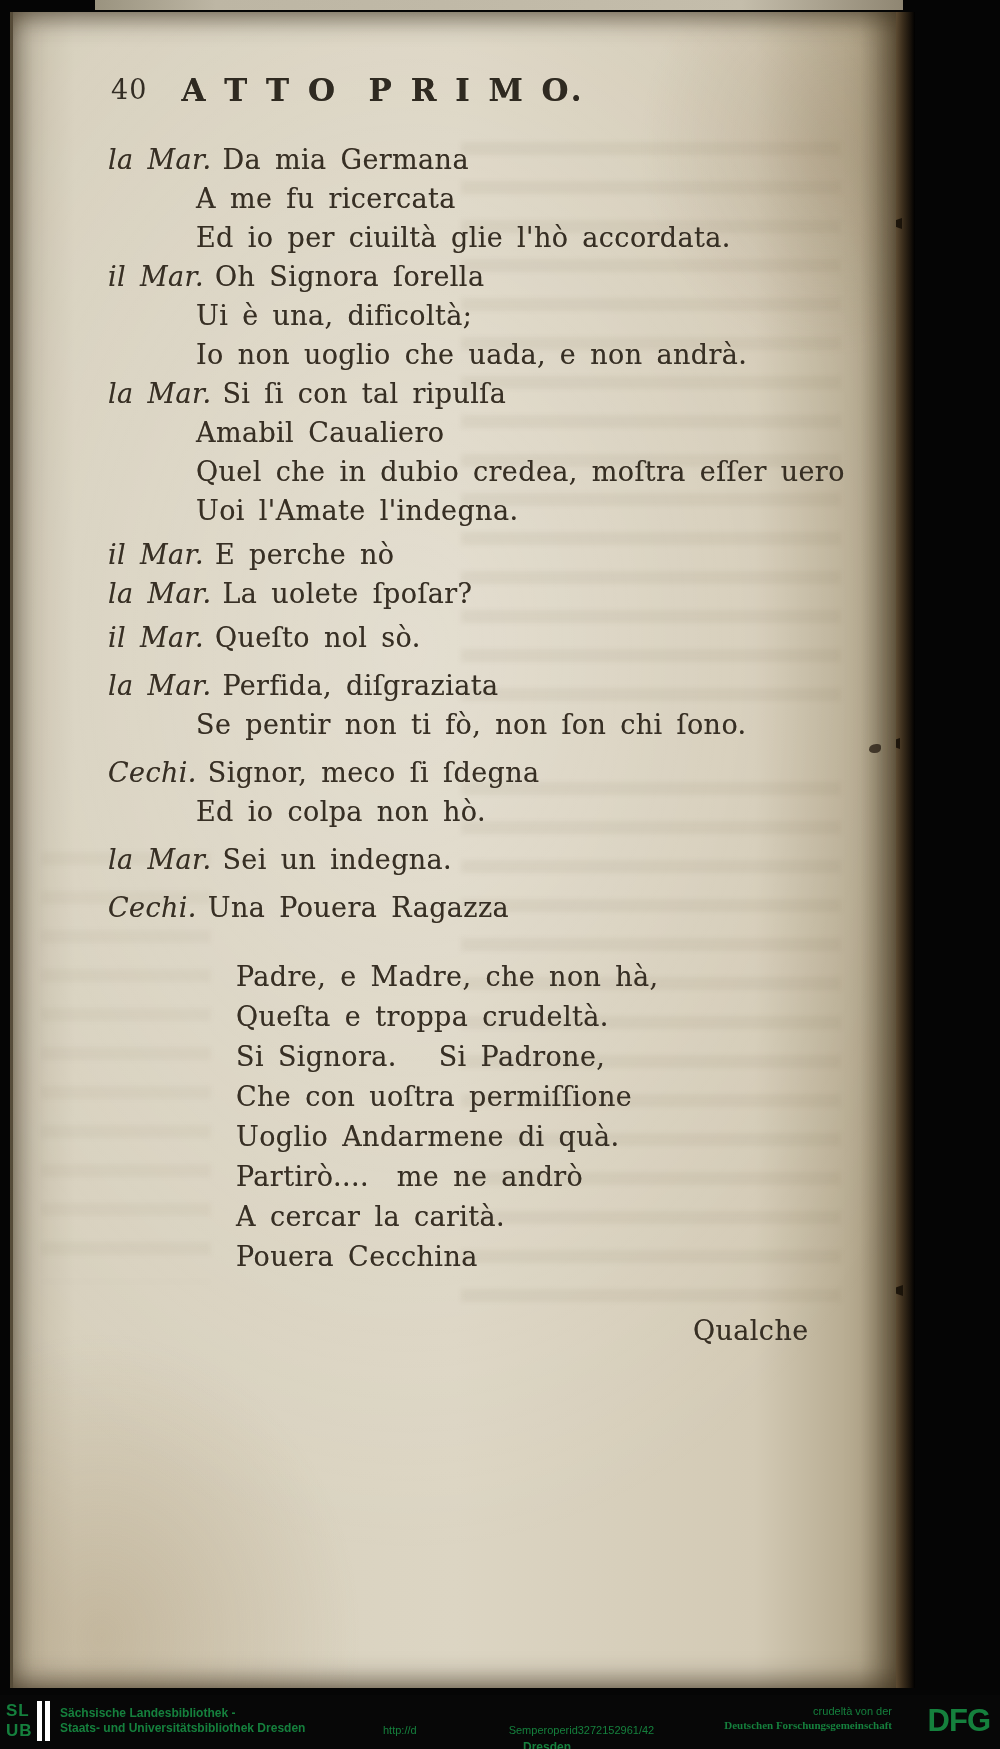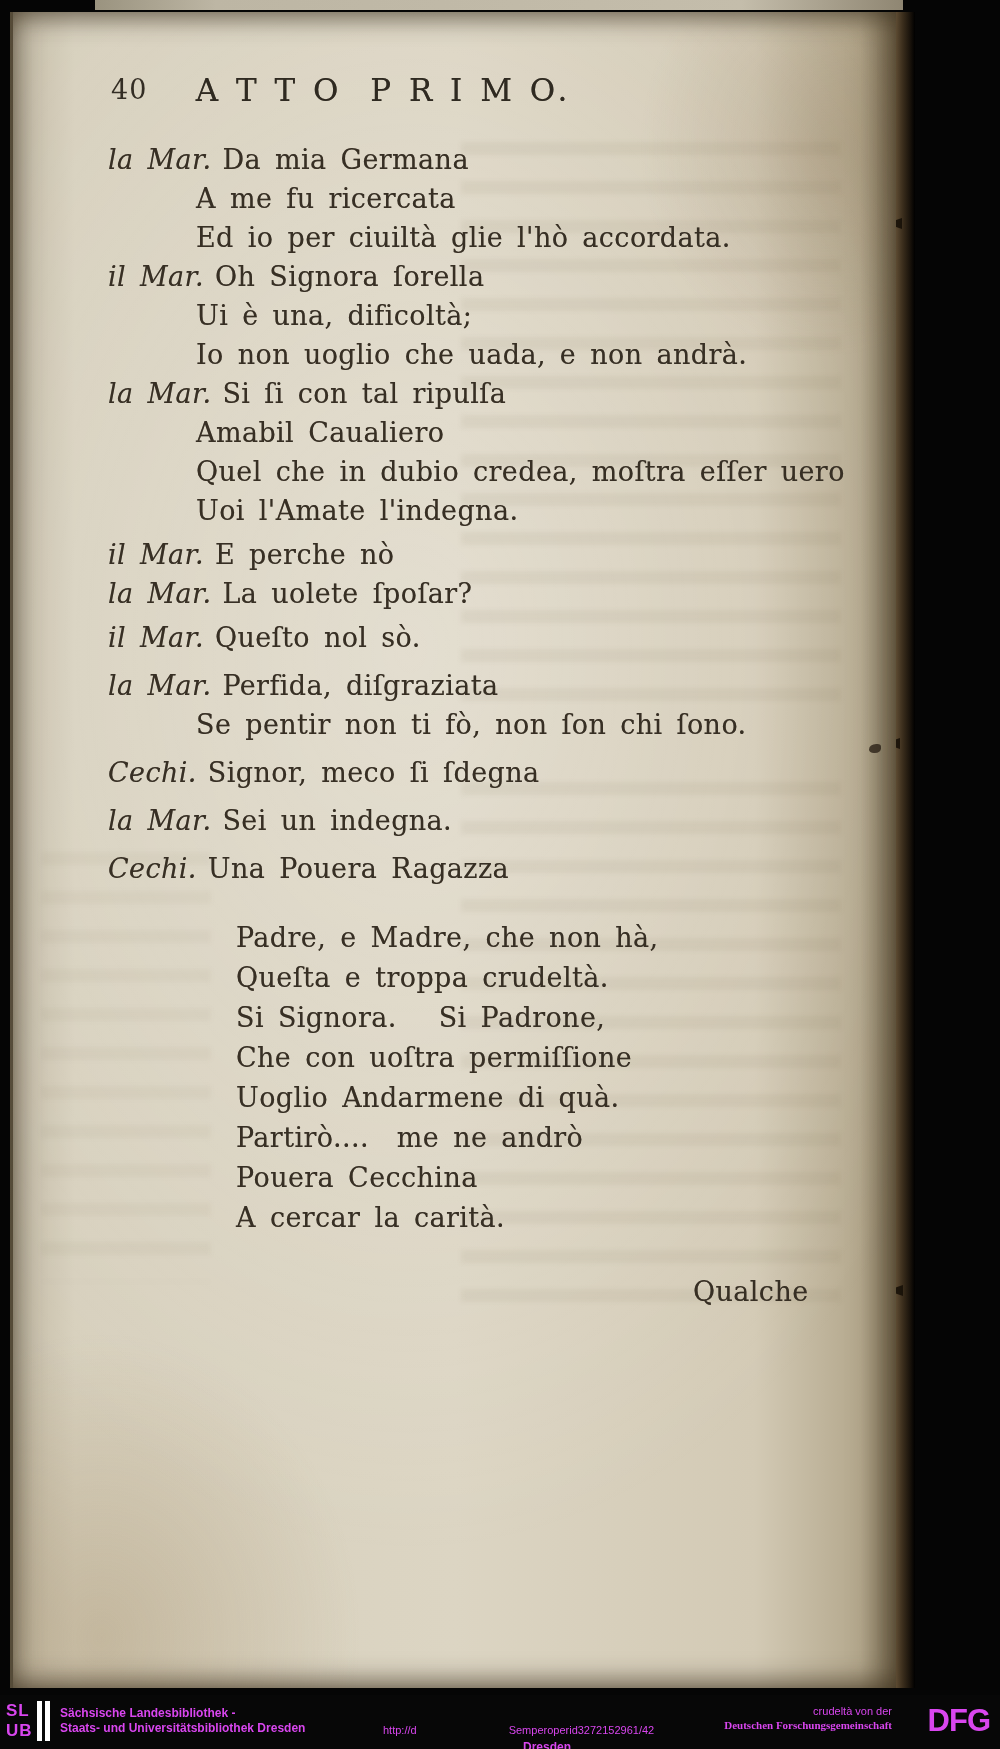--- a/index.html
+++ b/index.html
@@ -54,41 +54,41 @@
     position:absolute;left:856px;top:732px;width:12px;height:9px;
     background:#2a2117;border-radius:60% 30% 50% 40%;opacity:.8;
   }
   
   .page-number{
     position:absolute;left:98px;top:62px;
     font-size:27px;color:#332d24;letter-spacing:1px;
   }
   .header-title{
     position:absolute;left:0;right:142px;top:60px;text-align:center;
-    font-size:31px;font-weight:400;letter-spacing:4px;white-space:pre;
+    font-size:31px;font-weight:700;letter-spacing:4px;white-space:pre;
     color:#2f2a21;text-shadow:0 0 .6px rgba(47,42,33,.6);
   }
   .text-block{
     position:absolute;left:95px;top:128px;width:760px;
     font-size:27px;color:#372f24;
     text-shadow:0 0 .5px rgba(55,47,36,.45);
     word-spacing:5px;letter-spacing:.4px;
   }
   .ln{line-height:39px;white-space:pre;}
   .ln .spk{font-style:italic;margin-right:11px;}
   .ln.cont{padding-left:88px;}
   .ln.gap-s{margin-top:5px;}
   .ln.gap-m{margin-top:9px;}
   .stanza{margin-top:30px;}
   .st-ln{padding-left:128px;line-height:40px;white-space:pre;}
   .catchword{margin-top:34px;padding-left:585px;line-height:40px;white-space:pre;}
   
   .footer{
     position:absolute;left:0;bottom:0;width:1000px;height:54px;
-    background:#070707;color:#d946ef;
+    background:#070707;color:#15803d;
     font-family:"Liberation Sans", sans-serif;
   }
   .slub-logo{position:absolute;left:6px;top:6px;display:flex;gap:4px;}
   .slub-letters{display:flex;flex-direction:column;font-weight:700;font-size:17px;line-height:20px;letter-spacing:1px;}
   .slub-bars{display:flex;gap:3px;}
   .slub-bar{width:5px;height:40px;background:#ffffff;}
   .lib-text{position:absolute;left:60px;top:11px;font-size:12px;font-weight:700;line-height:15px;}
   .center-text{position:absolute;left:383px;top:25px;font-size:11px;line-height:14px;}
   .center-line1{display:flex;align-items:baseline;white-space:pre;}
   .center-spacer{display:inline-block;width:92px;height:14px;background:#070707;}
@@ -129,32 +129,33 @@
     <div class="ln"><span class="spk">la Mar.</span><span class="txt">Si ſi con tal ripulſa</span></div>
     <div class="ln cont"><span class="txt">Amabil Caualiero</span></div>
     <div class="ln cont"><span class="txt">Quel che in dubio credea, moſtra eſſer uero</span></div>
     <div class="ln cont"><span class="txt">Uoi l'Amate l'indegna.</span></div>
     <div class="ln gap-s"><span class="spk">il Mar.</span><span class="txt">E perche nò</span></div>
     <div class="ln"><span class="spk">la Mar.</span><span class="txt">La uolete ſpoſar?</span></div>
     <div class="ln gap-s"><span class="spk">il Mar.</span><span class="txt">Queſto nol sò.</span></div>
     <div class="ln gap-m"><span class="spk">la Mar.</span><span class="txt">Perfida, diſgraziata</span></div>
     <div class="ln cont"><span class="txt">Se pentir non ti fò, non ſon chi ſono.</span></div>
     <div class="ln gap-m"><span class="spk">Cechi.</span><span class="txt">Signor, meco ſi ſdegna</span></div>
+    <div class="ln cont"><span class="txt">Ed io colpa non hò.</span></div>
     <div class="ln gap-m"><span class="spk">la Mar.</span><span class="txt">Sei un indegna.</span></div>
     <div class="ln gap-m"><span class="spk">Cechi.</span><span class="txt">Una Pouera Ragazza</span></div>
 
     <div class="stanza">
       <div class="st-ln">Padre, e Madre, che non hà,</div>
       <div class="st-ln">Queſta e troppa crudeltà.</div>
       <div class="st-ln">Si Signora.   Si Padrone,</div>
       <div class="st-ln">Che con uoſtra permiſſione</div>
       <div class="st-ln">Uoglio Andarmene di quà.</div>
       <div class="st-ln">Partirò....  me ne andrò</div>
+      <div class="st-ln">A cercar la carità.</div>
       <div class="st-ln">Pouera Cecchina</div>
-      <div class="st-ln">A cercar la carità.</div>
     </div>
 
     <div class="catchword">Qualche</div>
   </div>
 </div>
 
 <div class="footer">
   <div class="slub-logo">
     <div class="slub-letters">
       <span>SL</span>

